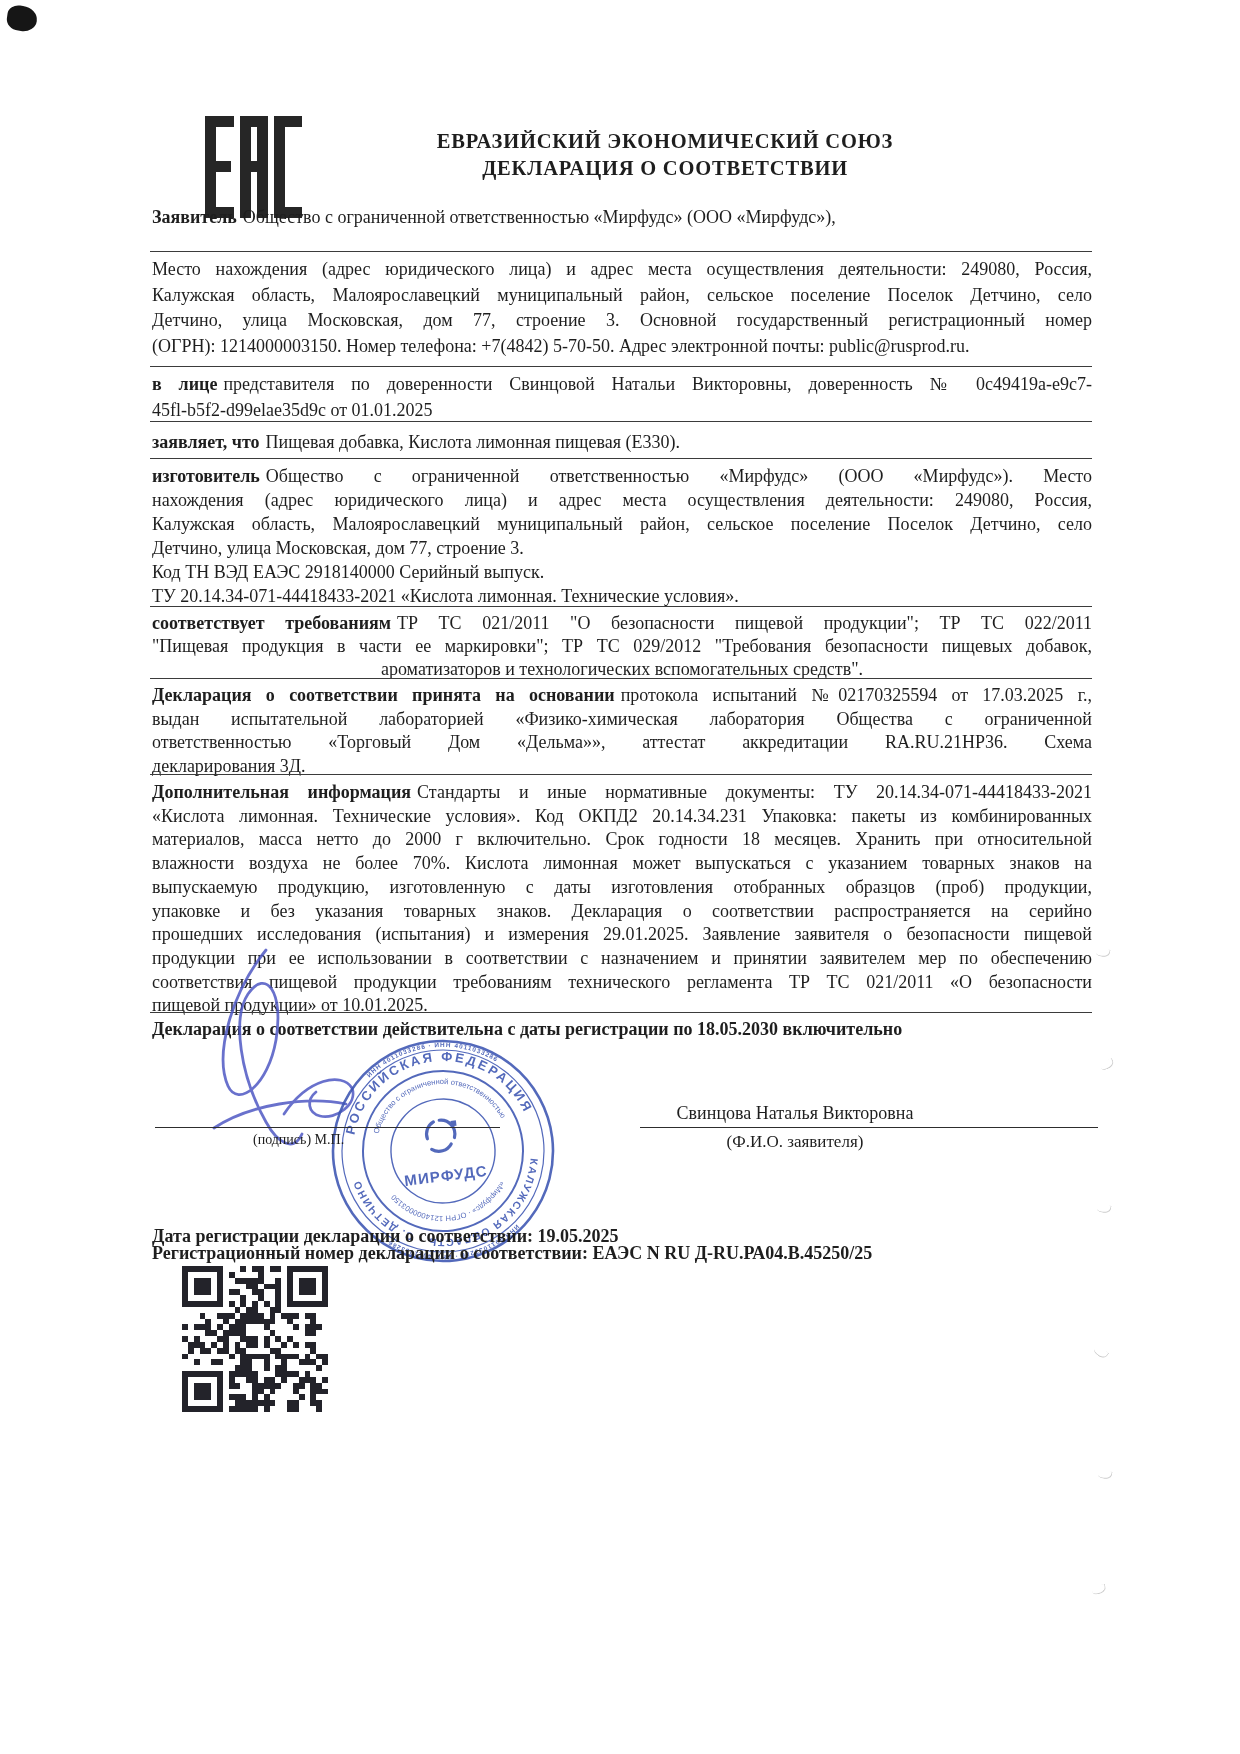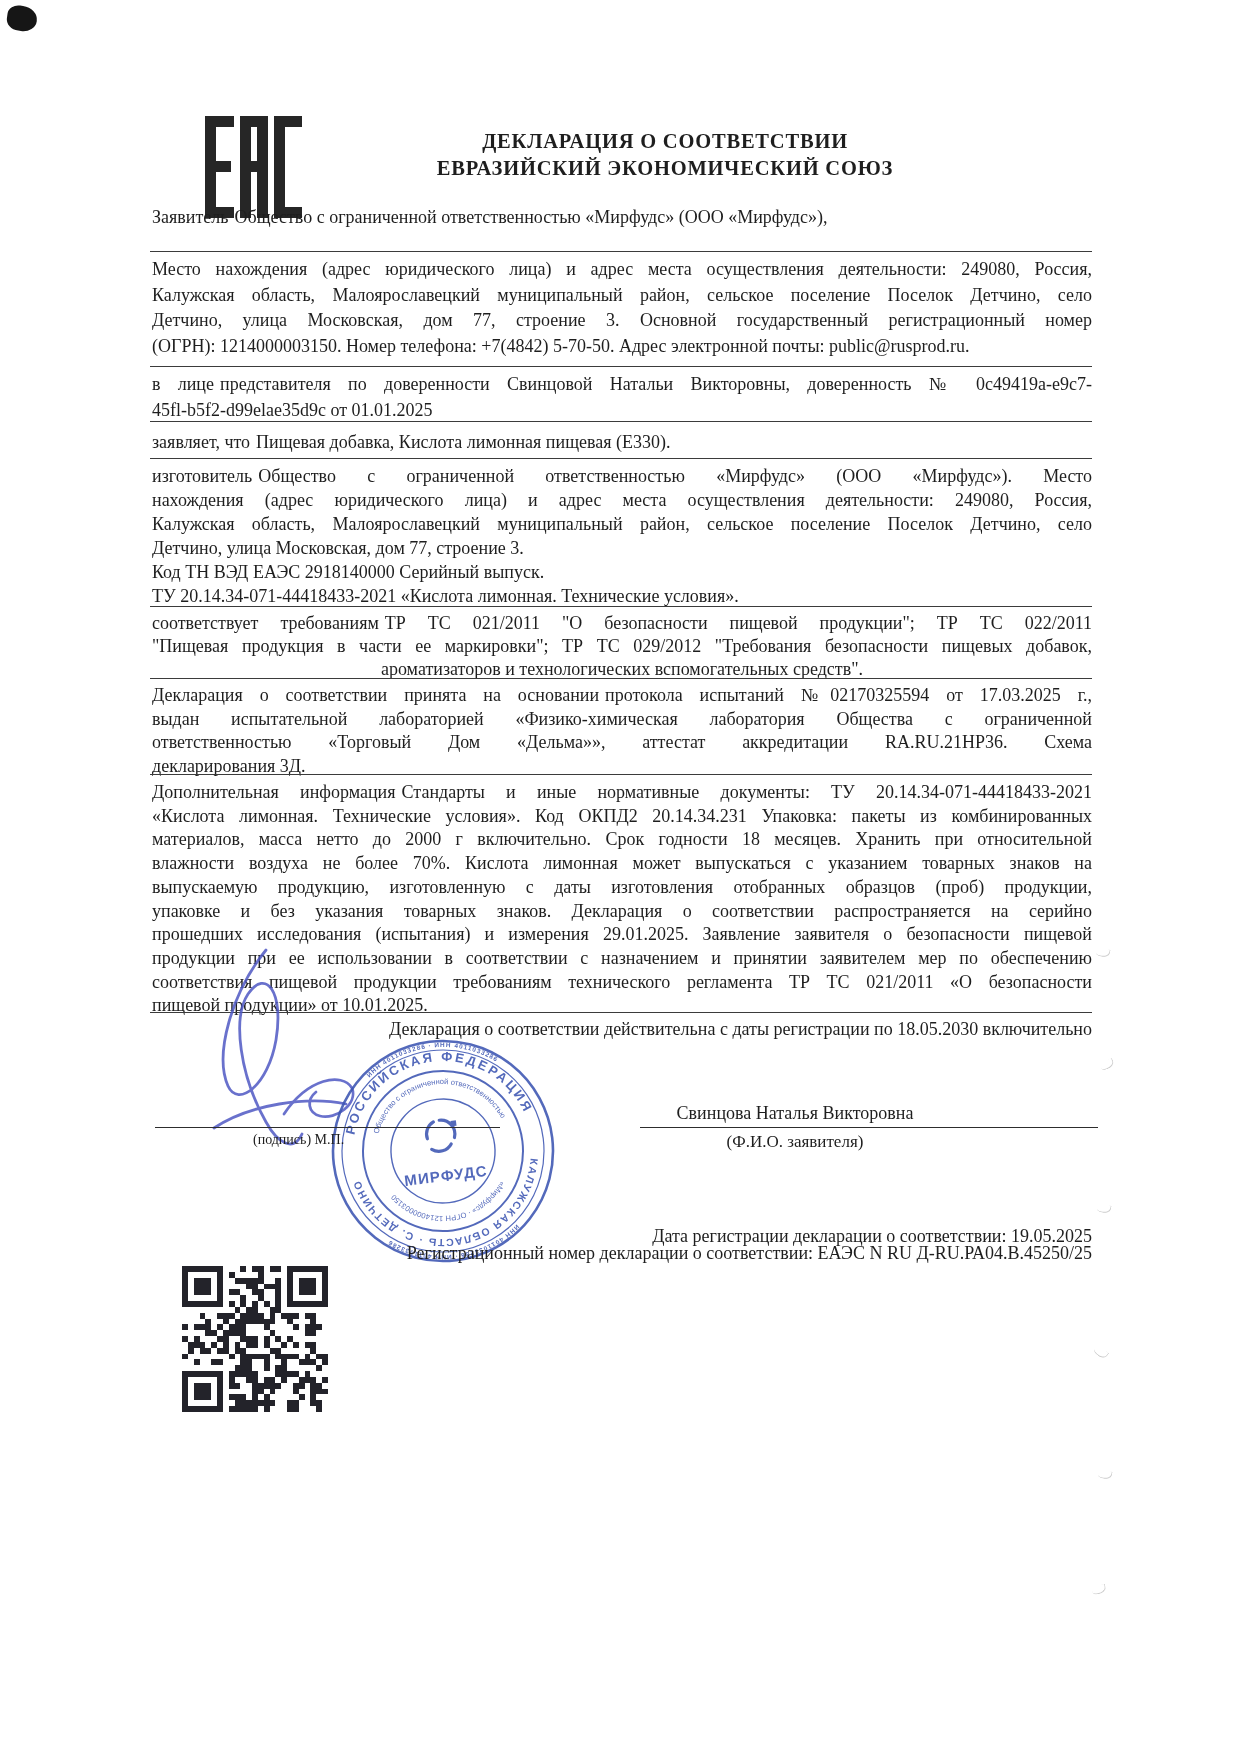--- a/index.html
+++ b/index.html
@@ -8,27 +8,27 @@
   .corner-blob{position:absolute;left:7px;top:6px;width:30px;height:25px;background:#161616;
         border-radius:40% 55% 50% 45%;transform:rotate(8deg);}
   .eac{position:absolute;left:205px;top:116px;width:97px;height:102px;}
   .eac rect{fill:#262626;}
   .header{position:absolute;left:240px;top:128px;width:850px;text-align:center;}
   .h1{font-size:20.5px;font-weight:700;letter-spacing:0.8px;line-height:27px;}
   .block{position:absolute;left:152px;width:940px;font-size:18px;}
   .ln{white-space:nowrap;}
   .blk-wrap .ln{white-space:normal;}
   .j{text-align:justify;text-align-last:justify;}
-  .lbl{font-weight:400;margin-right:6px;}
+  .lbl{font-weight:700;margin-right:6px;}
   .lh25 .ln{line-height:25.5px;}
   .lh24 .ln{line-height:23.9px;}
   .lh23 .ln{line-height:23.1px;text-align:center;}
   .lh237 .ln{line-height:23.7px;}
   .rule{position:absolute;left:150px;width:942px;border-top:1.4px solid #3b3b3b;height:0;}
-  .bold-line{position:absolute;left:152px;width:940px;font-size:18px;font-weight:400;text-align:right;}
+  .bold-line{position:absolute;left:152px;width:940px;font-size:18px;font-weight:700;}
   .sig-line{position:absolute;border-top:1.5px solid #2d2d2d;height:0;}
   .sig-caption{position:absolute;font-size:14px;}
   .fio-box{position:absolute;left:640px;width:310px;text-align:center;font-size:18px;}
   .fio-name{font-weight:400;}
   .stamp{position:absolute;left:330px;top:1038px;width:226px;height:226px;opacity:0.88;}
   .stamp text{font-family:"Liberation Sans","DejaVu Sans",sans-serif;}
   .signature-svg{position:absolute;left:188px;top:928px;width:210px;height:248px;opacity:0.85;}
   .qr{position:absolute;left:182px;top:1266px;width:146px;height:146px;}
   .artifact{position:absolute;width:13px;height:8px;border:1.6px solid #cdcdcd;border-top:none;border-left:none;
         border-radius:0 0 70% 40%;transform:rotate(14deg);}
@@ -51,22 +51,22 @@
     <rect x="52" y="0" width="11" height="102"></rect>
     <rect x="35" y="0" width="28" height="11"></rect>
     <rect x="35" y="45" width="28" height="11"></rect>
 
     <rect x="69" y="0" width="11" height="102"></rect>
     <rect x="69" y="0" width="28" height="11"></rect>
     <rect x="69" y="91" width="28" height="11"></rect>
   </svg>
 
   <div class="header">
+    <div class="h1">ЕВРАЗИЙСКИЙ ЭКОНОМИЧЕСКИЙ СОЮЗ</div>
     <div class="h1">ДЕКЛАРАЦИЯ О СООТВЕТСТВИИ</div>
-    <div class="h1">ЕВРАЗИЙСКИЙ ЭКОНОМИЧЕСКИЙ СОЮЗ</div>
   </div>
 
   <div class="block lh25 blk-wrap" style="top:205px">
     <div class="ln"><b class="lbl">Заявитель</b><span>Общество с ограниченной ответственностью «Мирфудс» (ООО «Мирфудс»),</span></div>
   </div>
   <div class="rule" style="top:251px"></div>
 
   <div class="block lh25" style="top:257px">
     <div class="ln j">Место нахождения (адрес юридического лица) и адрес места осуществления деятельности: 249080, Россия,</div>
     <div class="ln j">Калужская область, Малоярославецкий муниципальный район, сельское поселение Поселок Детчино, село</div>

